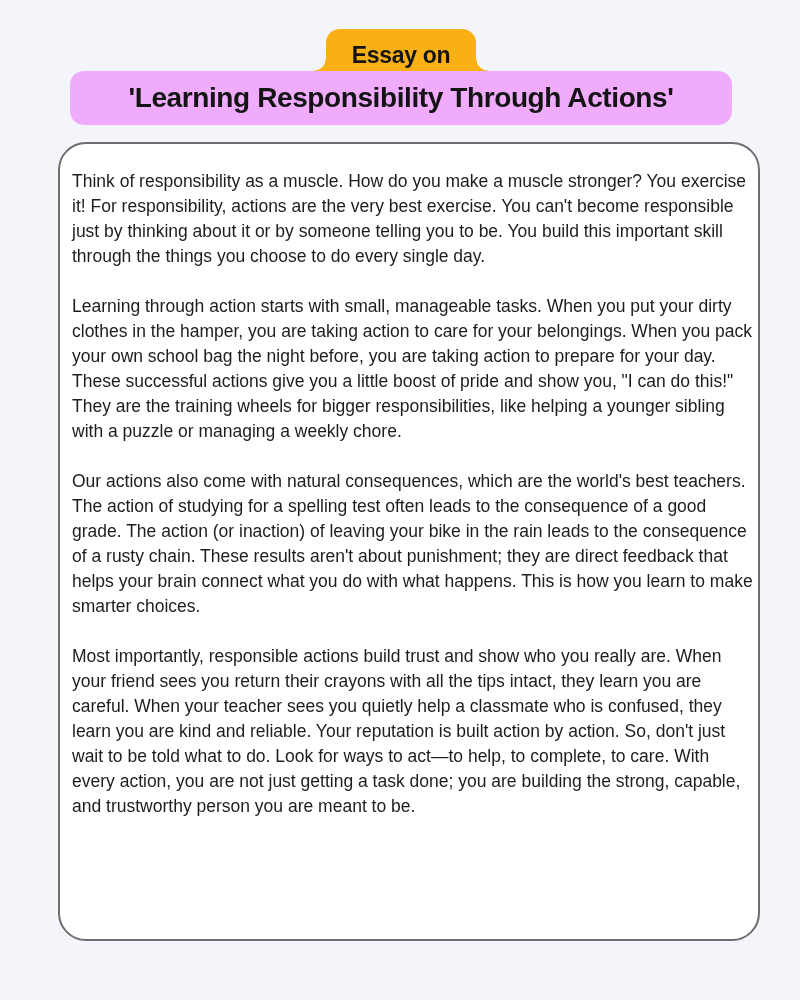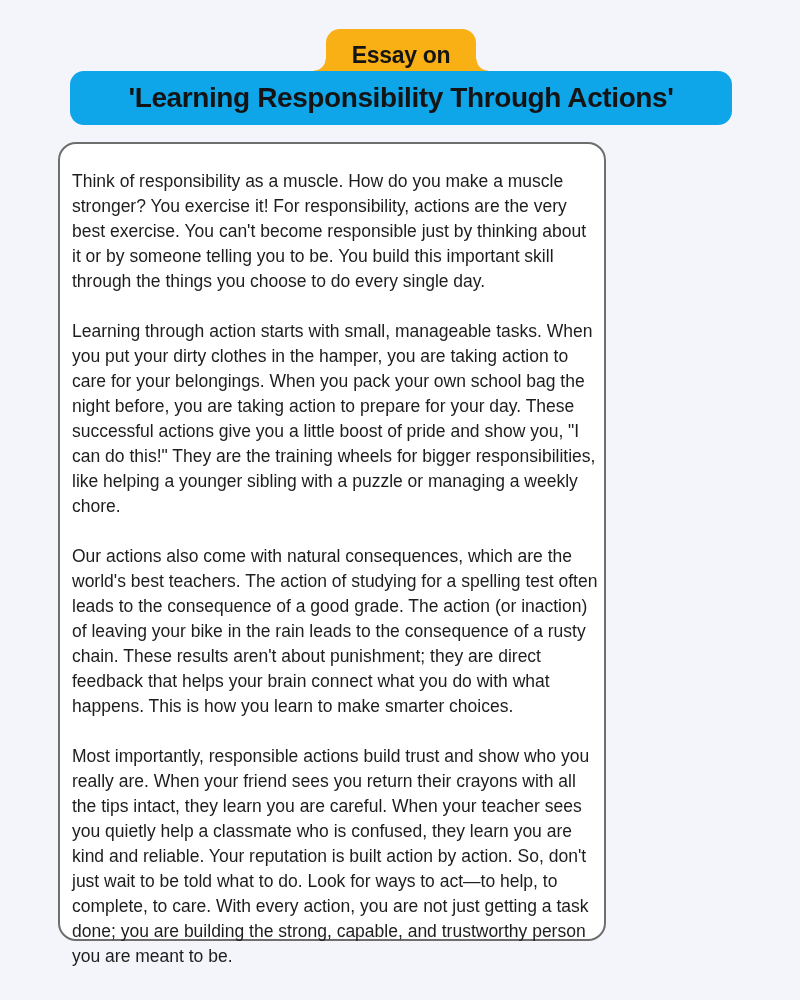--- a/index.html
+++ b/index.html
@@ -48,45 +48,45 @@
   .fillet.fr {
     left: 476px;
     background: radial-gradient(circle at 100% 0, rgba(0,0,0,0) 11px, #F9B014 12px);
   }
   .banner {
     position: absolute;
     top: 71px;
     left: 70px;
     width: 662px;
     height: 54px;
-    background: #0ea5e9;
+    background: #f0abfc;
     border-radius: 14px;
     display: flex;
     align-items: center;
     justify-content: center;
   }
   .banner h1 {
     margin: 0;
     font-size: 28px;
     font-weight: 700;
     color: #141414;
     letter-spacing: -0.4px;
     white-space: nowrap;
   }
   
   .card {
     position: absolute;
     top: 142px;
     left: 58px;
-    width: 548px;
+    width: 702px;
     height: 799px;
     box-sizing: border-box;
     background: #FFFFFF;
     border: 2px solid #6E6E6E;
-    border-radius: 18px;
+    border-radius: 28px;
     padding: 25px 5px 0 12px;
   }
   .card p {
     margin: 0 0 25px 0;
     font-size: 17.5px;
     line-height: 25px;
     color: #1D1D1D;
   }
   
   .brand {

